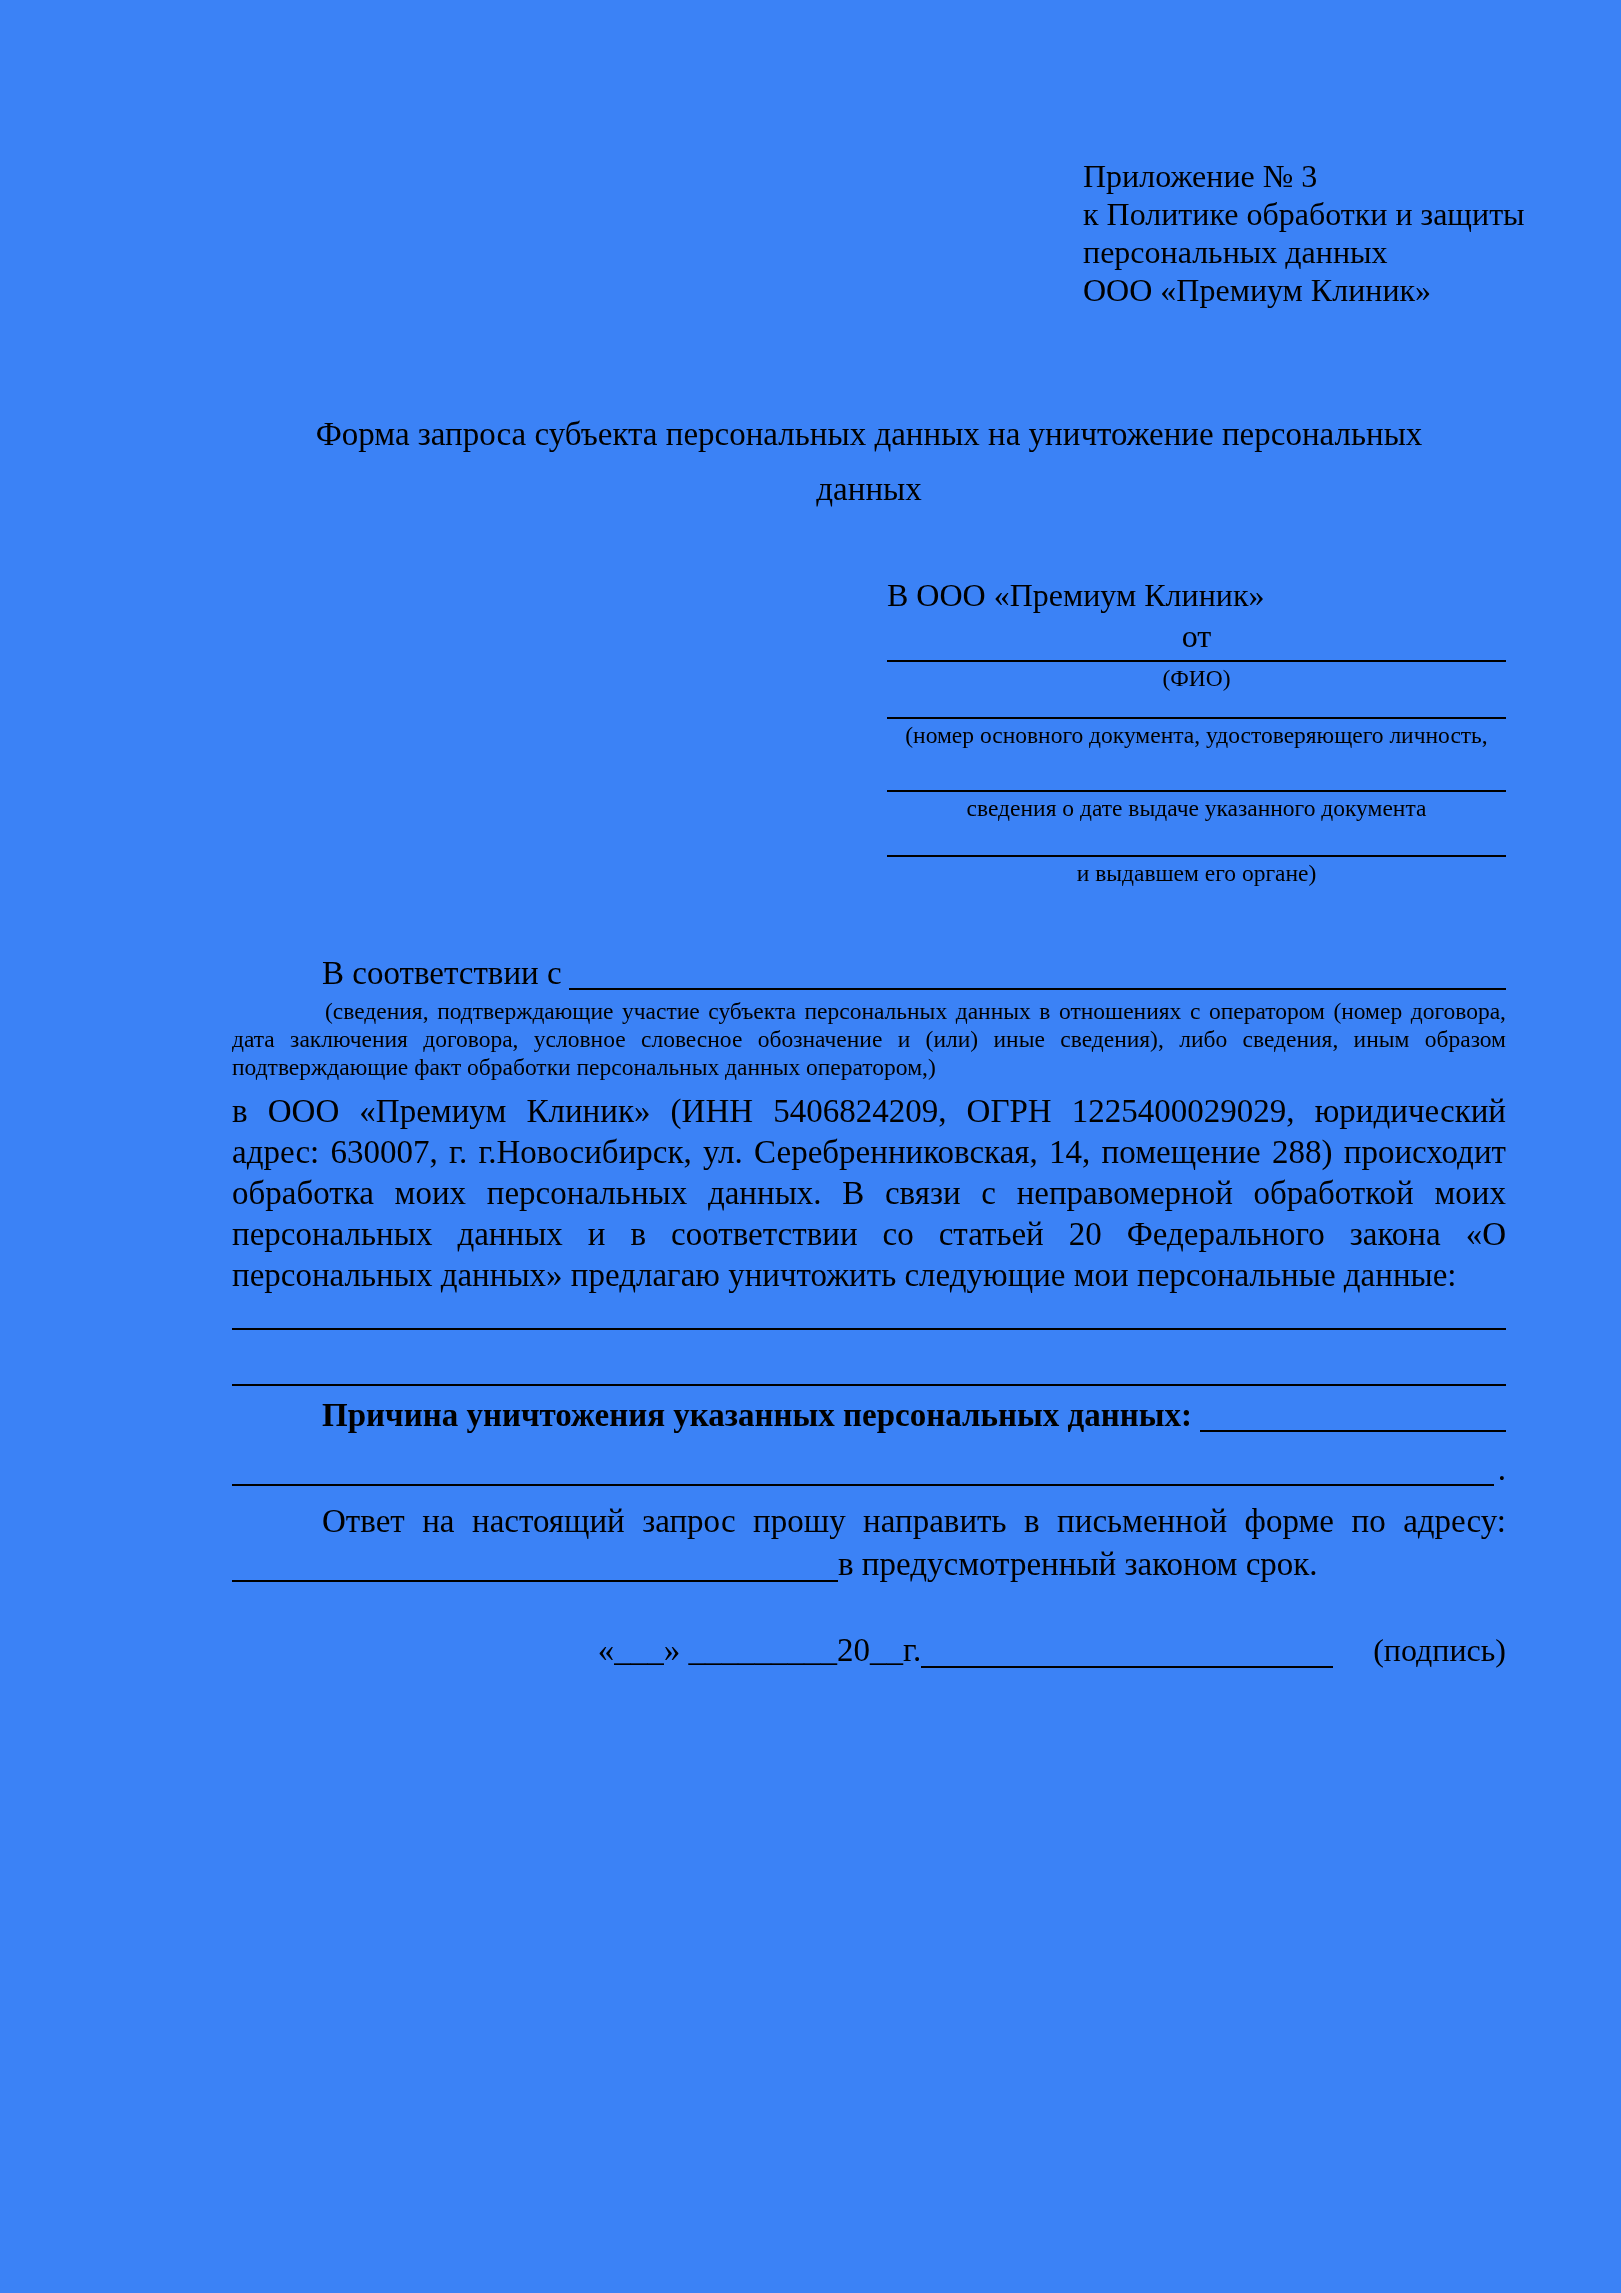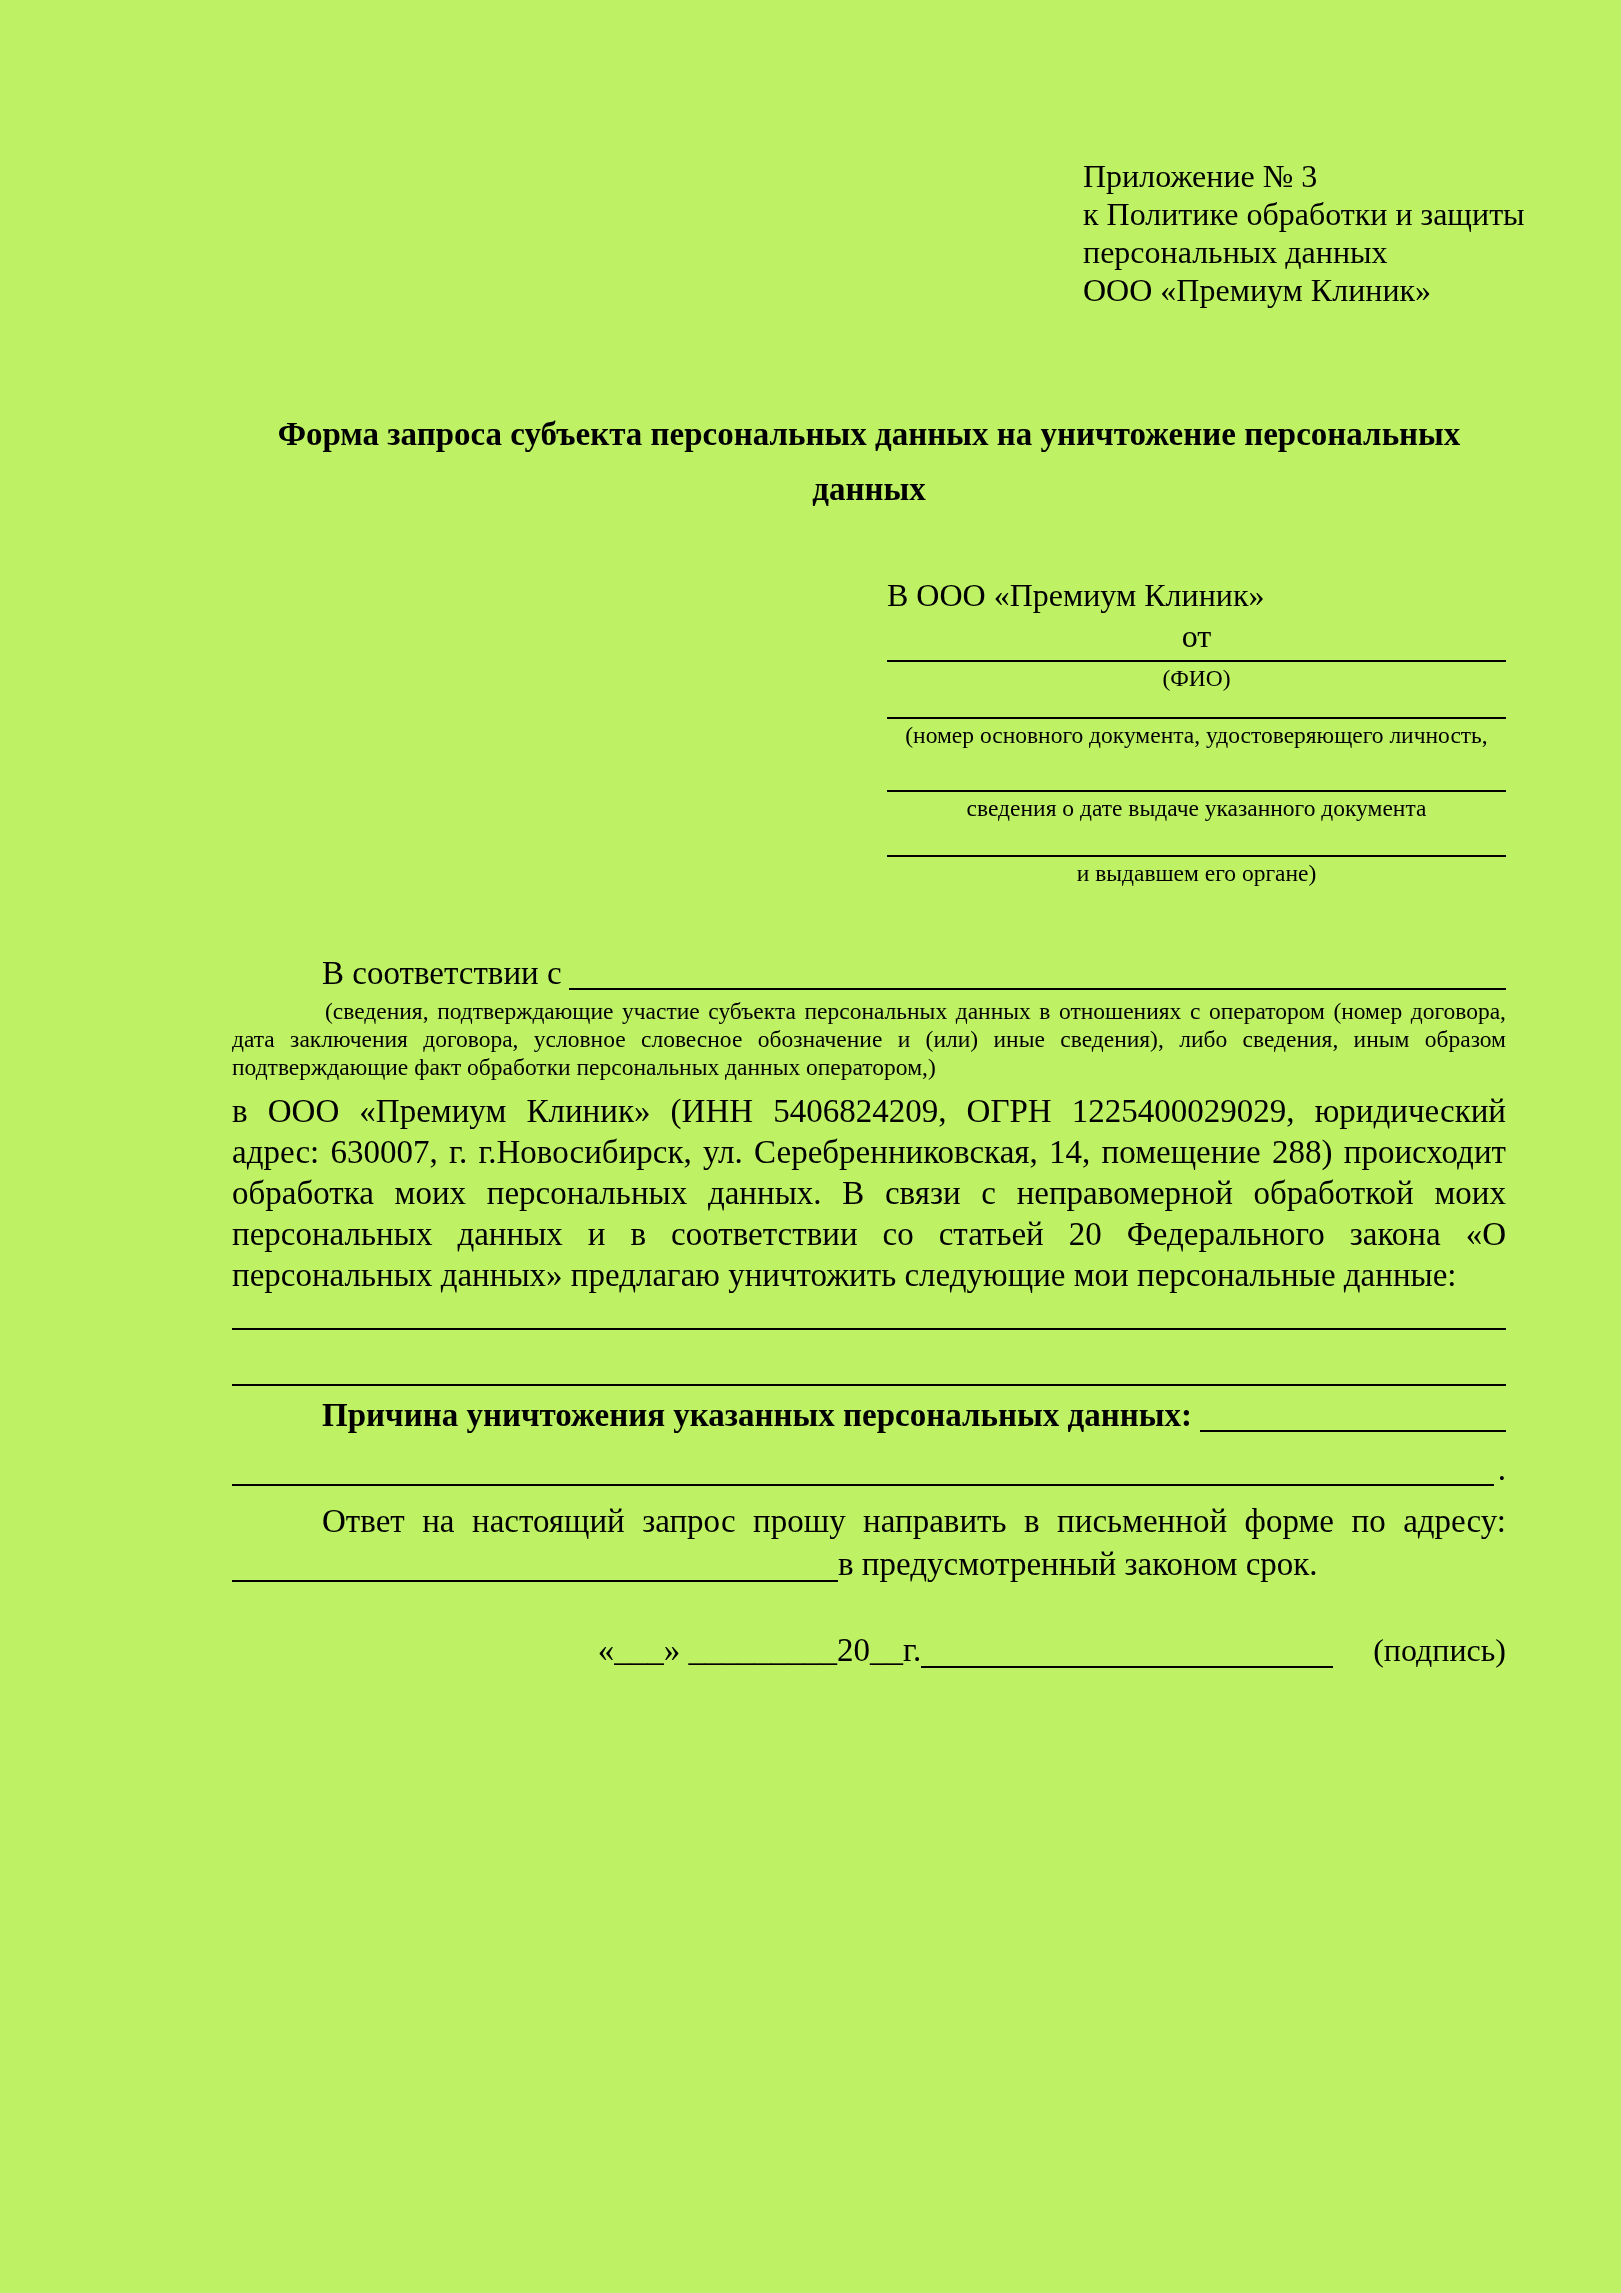--- a/index.html
+++ b/index.html
@@ -2,40 +2,40 @@
 <html><head>
 <meta charset="utf-8">
 <style>
   * { margin: 0; padding: 0; box-sizing: border-box; }
   html, body { background: #888; }
   body { width: 1621px; font-family: "Liberation Serif", "DejaVu Serif", serif; color: #000; }
   .page {
     position: relative;
     width: 1621px;
     height: 2294px;
-    background: #bef264;
+    background: #3b82f6;
     padding: 157px 115px 0 232px;
     overflow: hidden;
   }
   .content { width: 1274px; }
 
   
   .appendix {
     margin-left: 851px;
     font-size: 32px;
     line-height: 38px;
     white-space: nowrap;
   }
 
   
   .doc-title {
     margin-top: 98px;
     padding: 0 29px;
     text-align: center;
-    font-weight: bold;
+    font-weight: normal;
     font-size: 33px;
     line-height: 55px;
   }
 
   
   .addressee {
     margin-top: 57px;
     margin-left: 655px;
     width: 619px;
     font-size: 32px;

